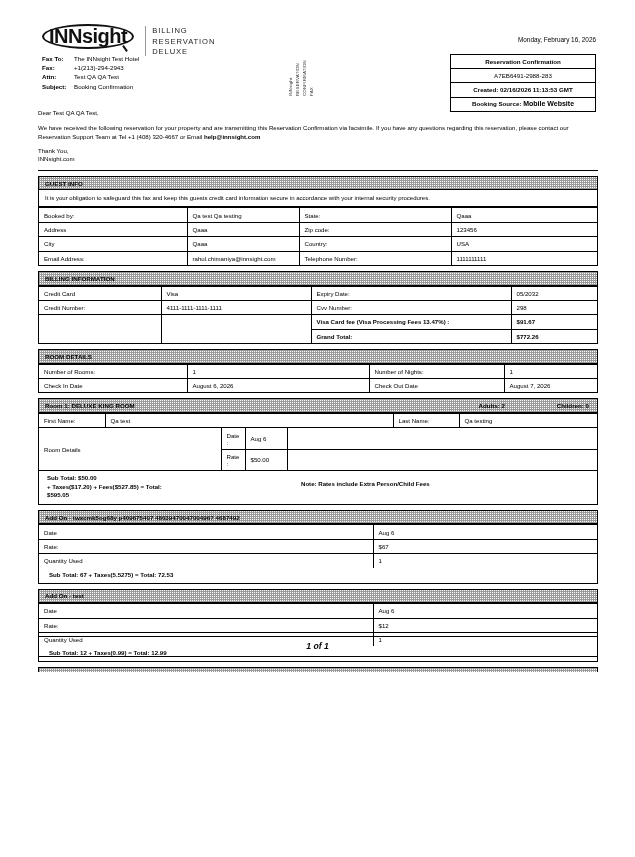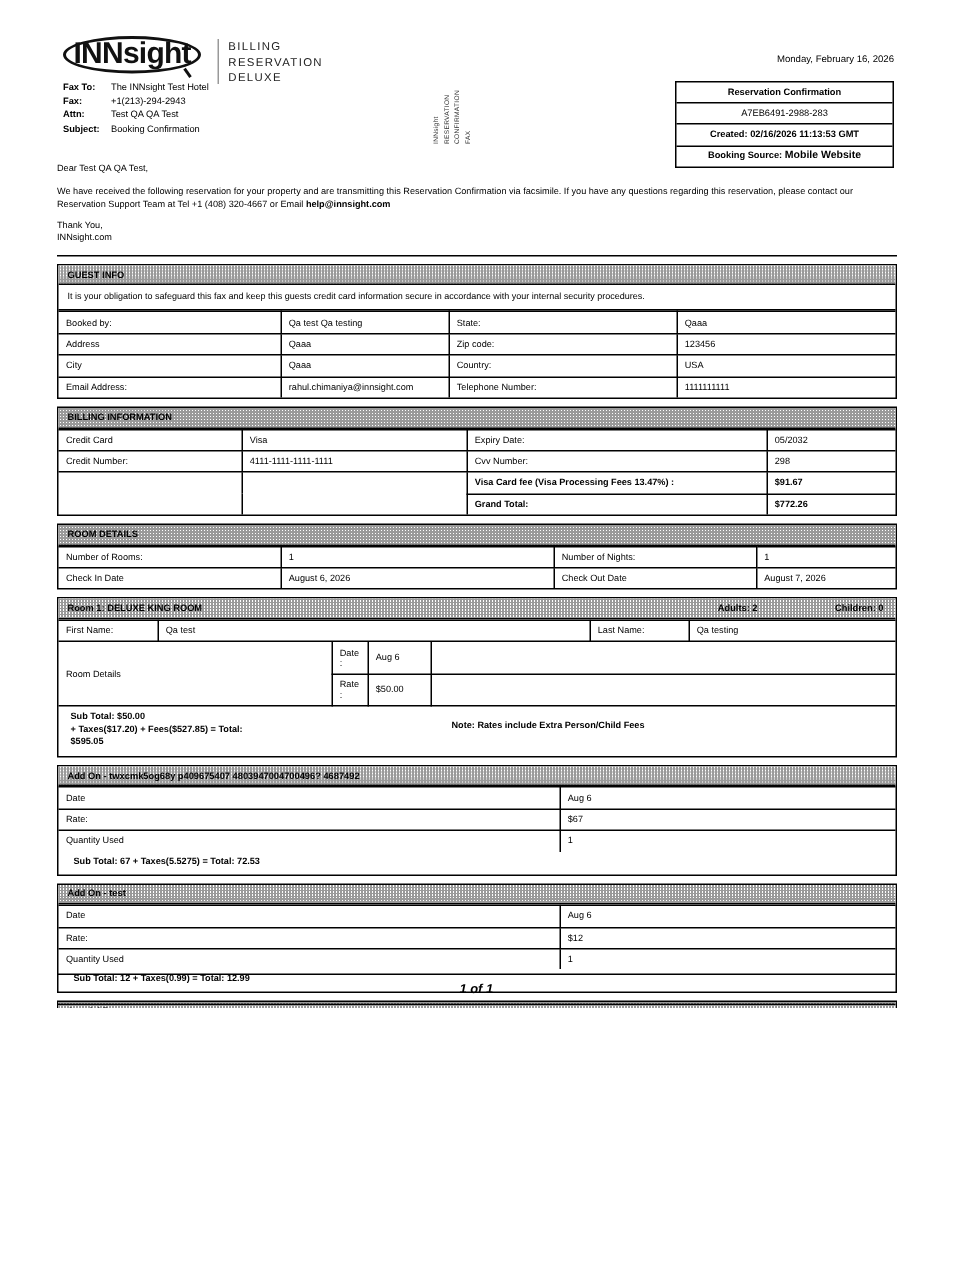--- a/index.html
+++ b/index.html
@@ -132,21 +132,21 @@
     border: 1px solid #000; margin-top: 6px;
     background-image:
       repeating-linear-gradient(0deg,  #9a9a9a 0 1px, transparent 1px 2px),
       repeating-linear-gradient(90deg, #9a9a9a 0 1px, transparent 1px 2px);
     text-align: center; font-size: 6.3px; font-weight: bold;
     font-style: italic; padding: 3.4px 4px; color: #000;
   }
 
   
   .footer {
-    position: absolute; left: 38px; right: 38px; bottom: 2px;
+    position: absolute; left: 38px; right: 38px; bottom: 15px;
   }
   .footer .fline { border-top: 1.2px solid #000; }
   .footer .fpage {
     text-align: center; font-size: 8.6px; font-style: italic; font-weight: bold;
     padding: 4px 0 5px 0;
   }
   .footer .fline2 { border-top: 1.2px solid #000; }
 </style>
 </head>
 <body>

